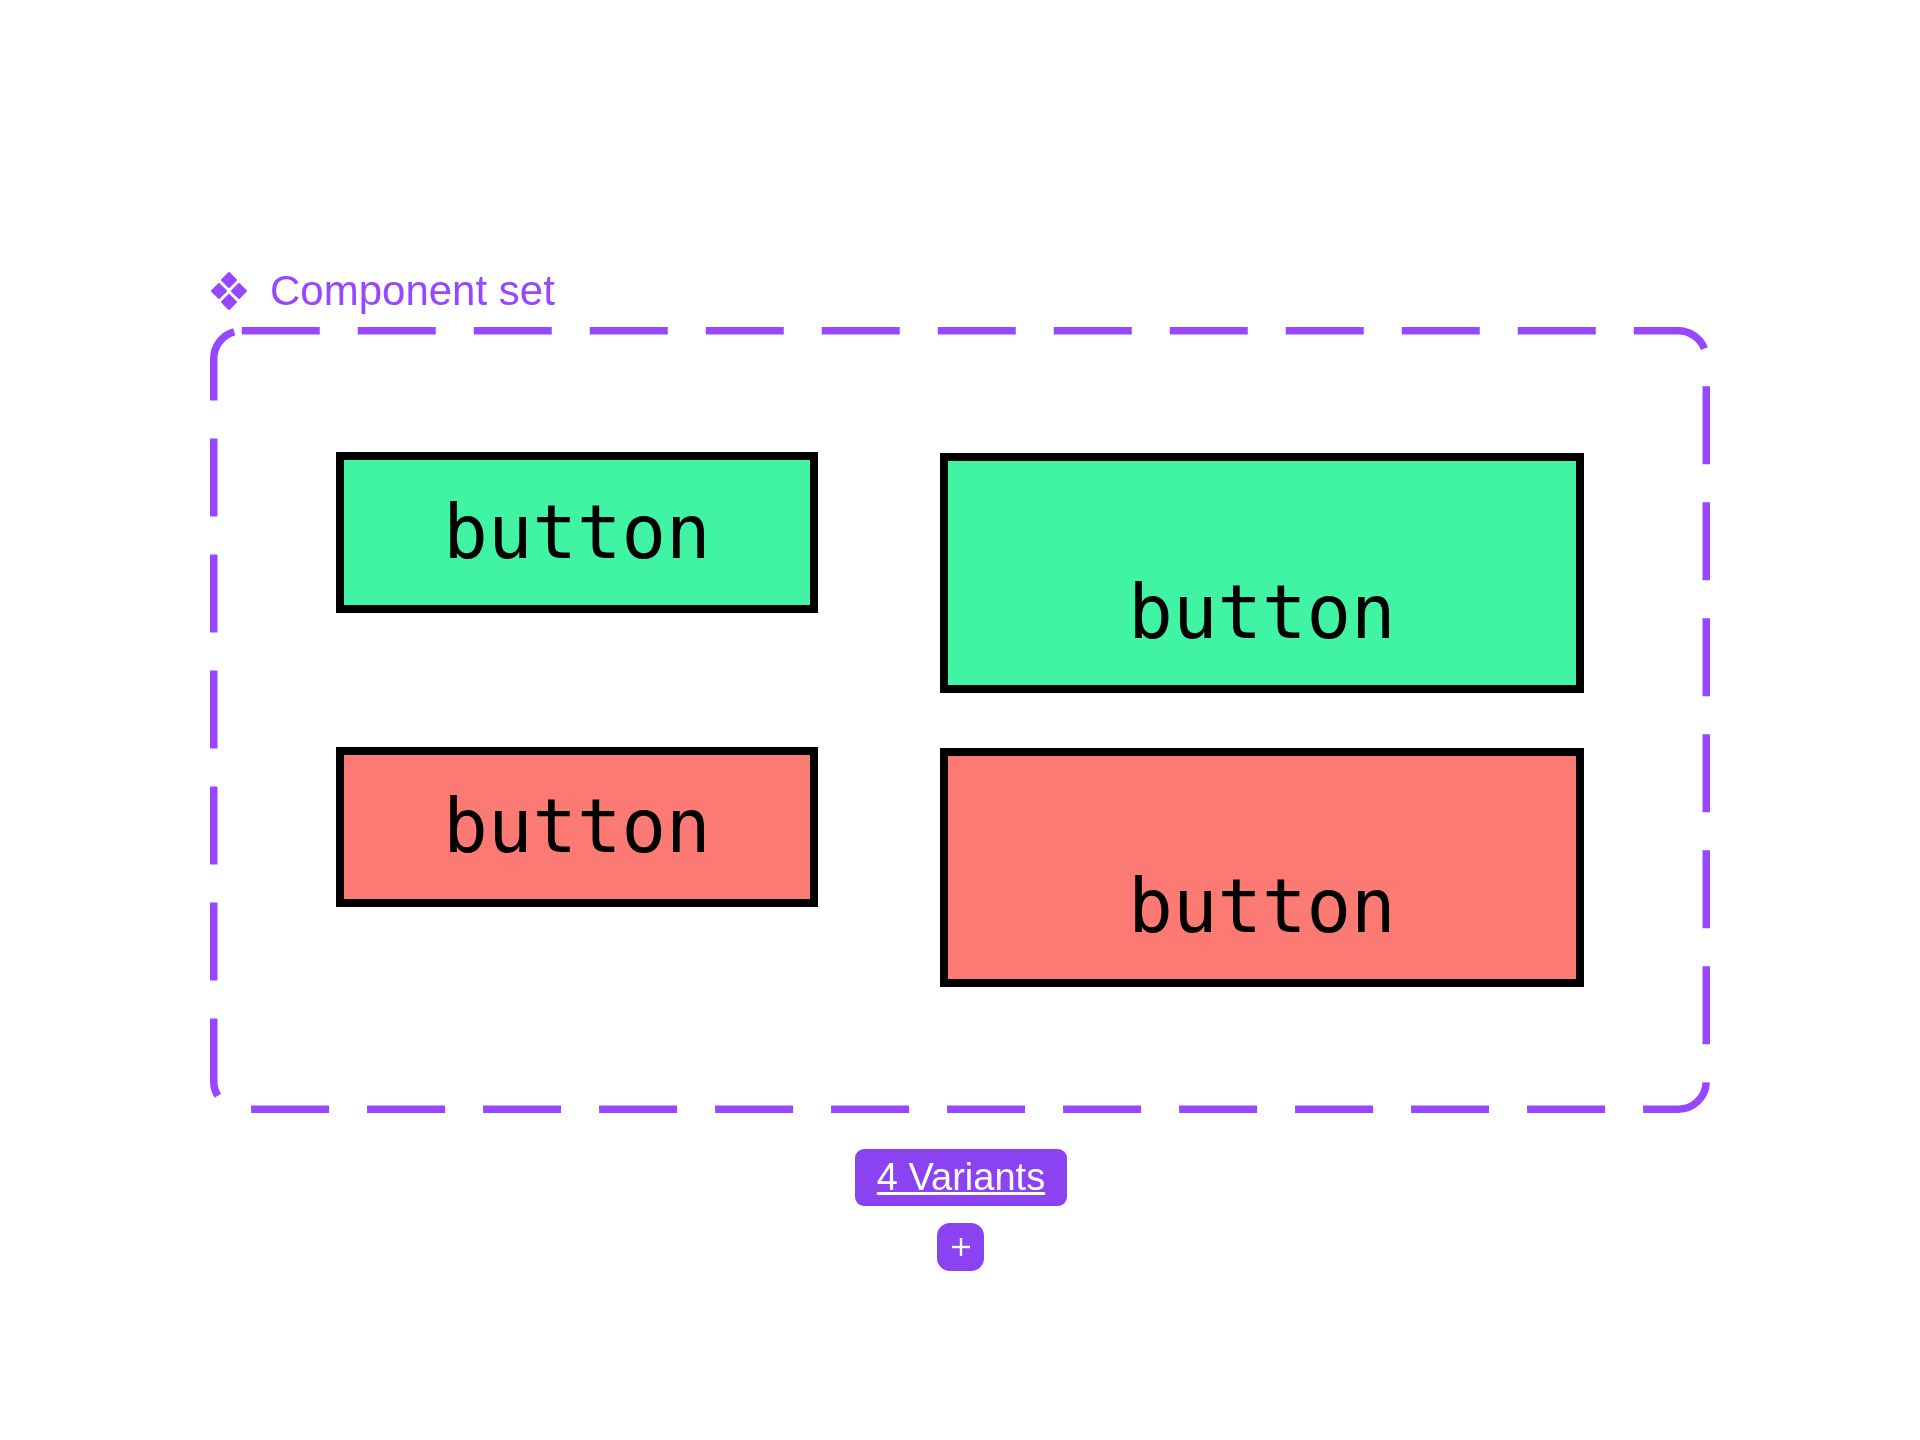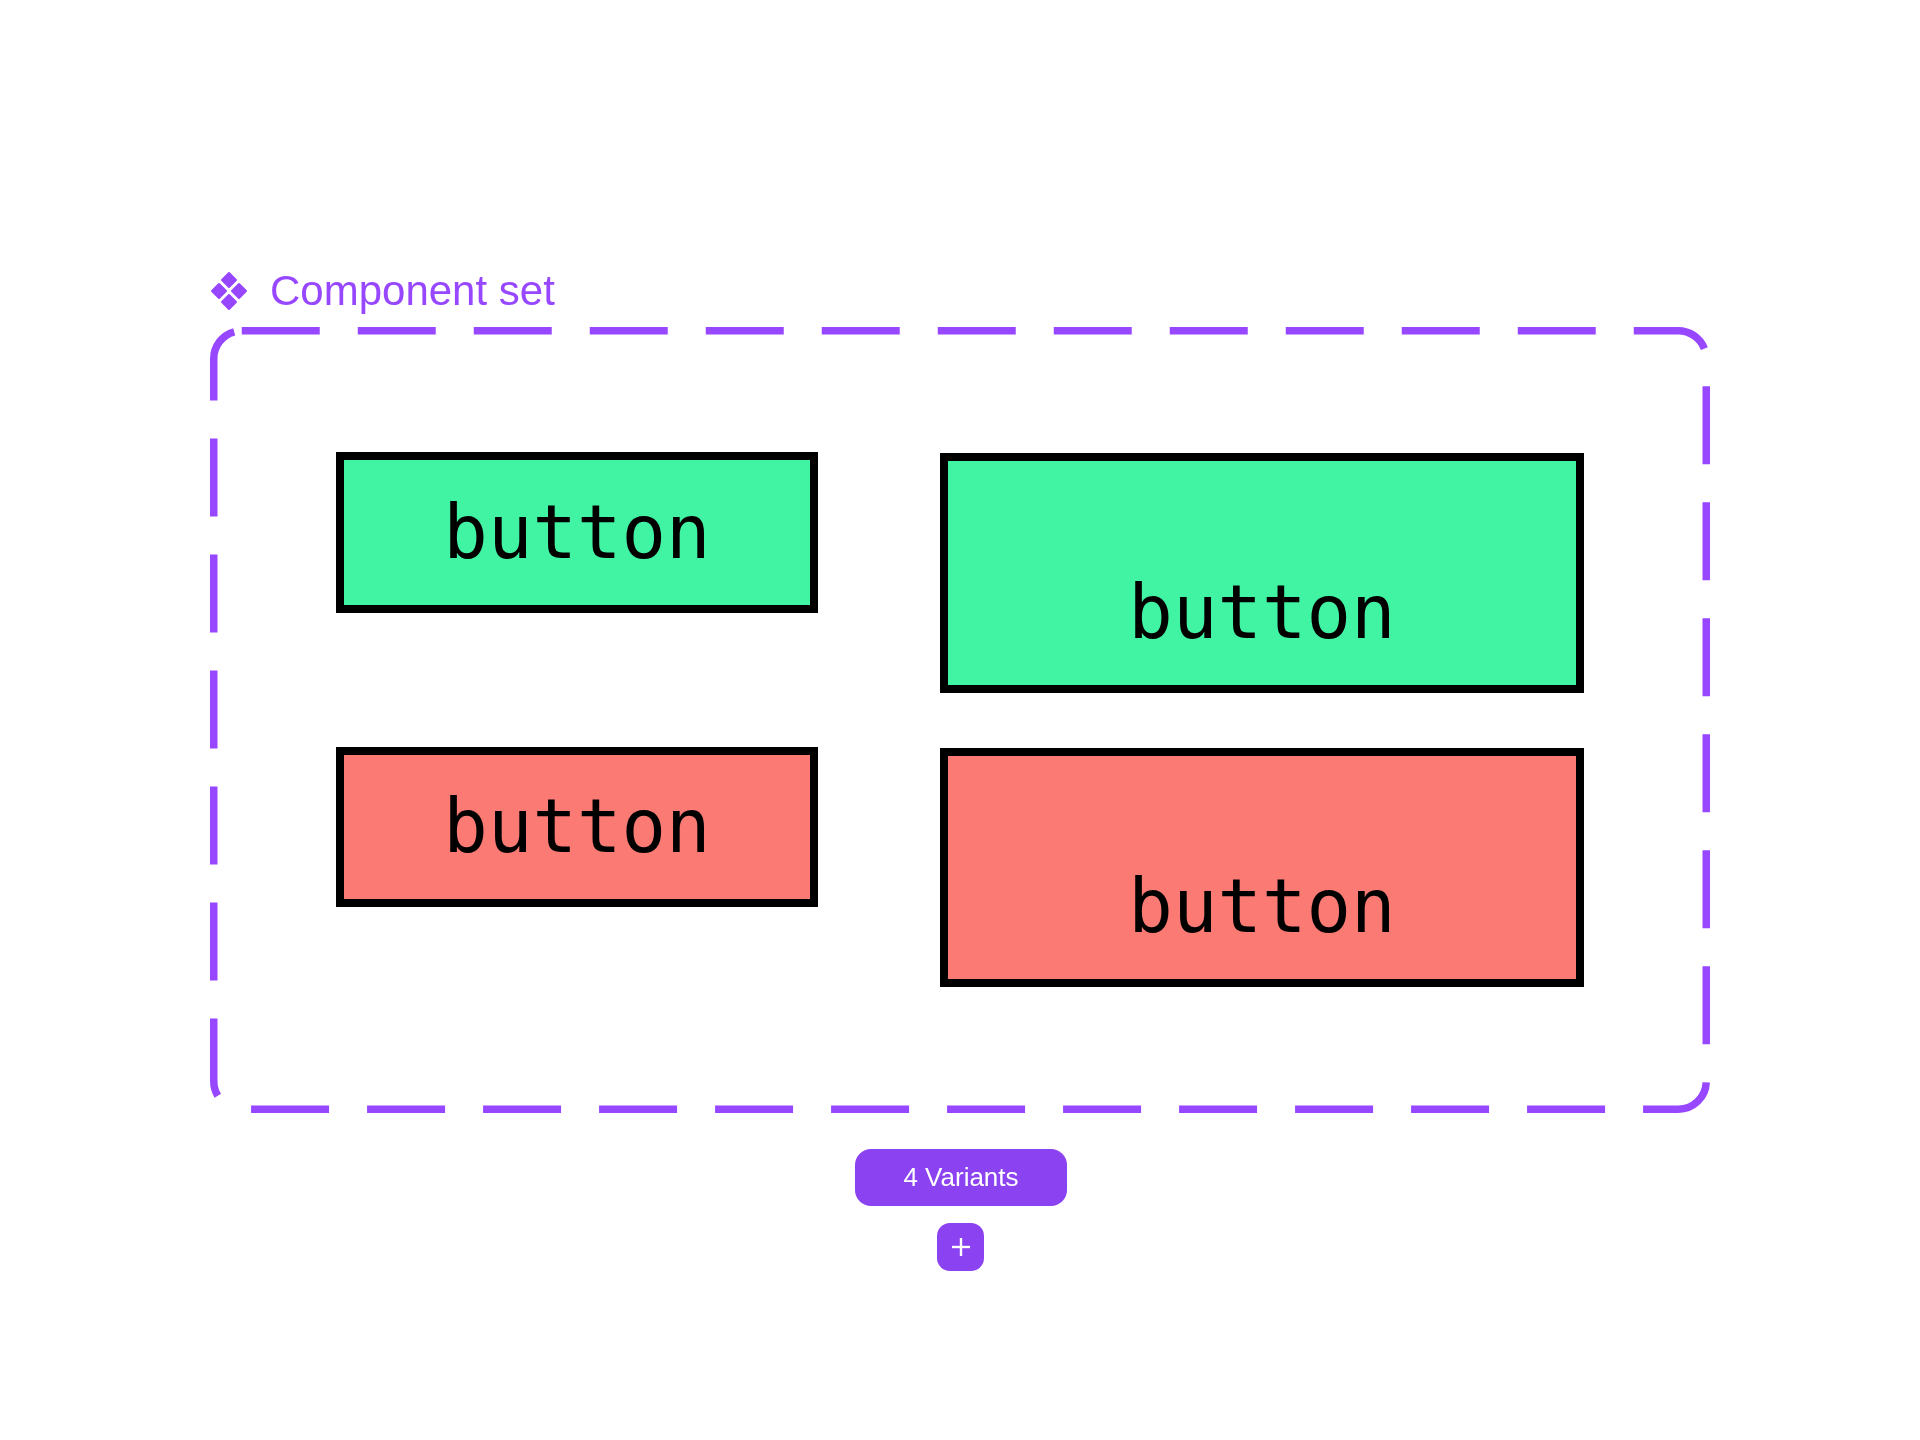--- a/index.html
+++ b/index.html
@@ -72,29 +72,30 @@
   .btn-red-large   { left: 940px; top: 748px; width: 644px; height: 239px; }
 
   
   .variants-badge {
     position: absolute;
     left: 855px;
     top: 1149px;
     width: 212px;
     height: 57px;
     background: var(--badge-purple, #8B42F0);
-    border-radius: 16px;
+    border-radius: 9px;
     display: flex;
     align-items: center;
     justify-content: center;
     color: var(--badge-text, #ffffff);
-    font-size: 26px;
+    font-size: 38px;
     font-weight: 500;
     white-space: nowrap;
     cursor: default;
+    text-decoration: underline;
   }
 
   
   .add-variant {
     position: absolute;
     left: 937px;
     top: 1223px;
     width: 47px;
     height: 48px;
     background: var(--badge-purple, #8B42F0);

